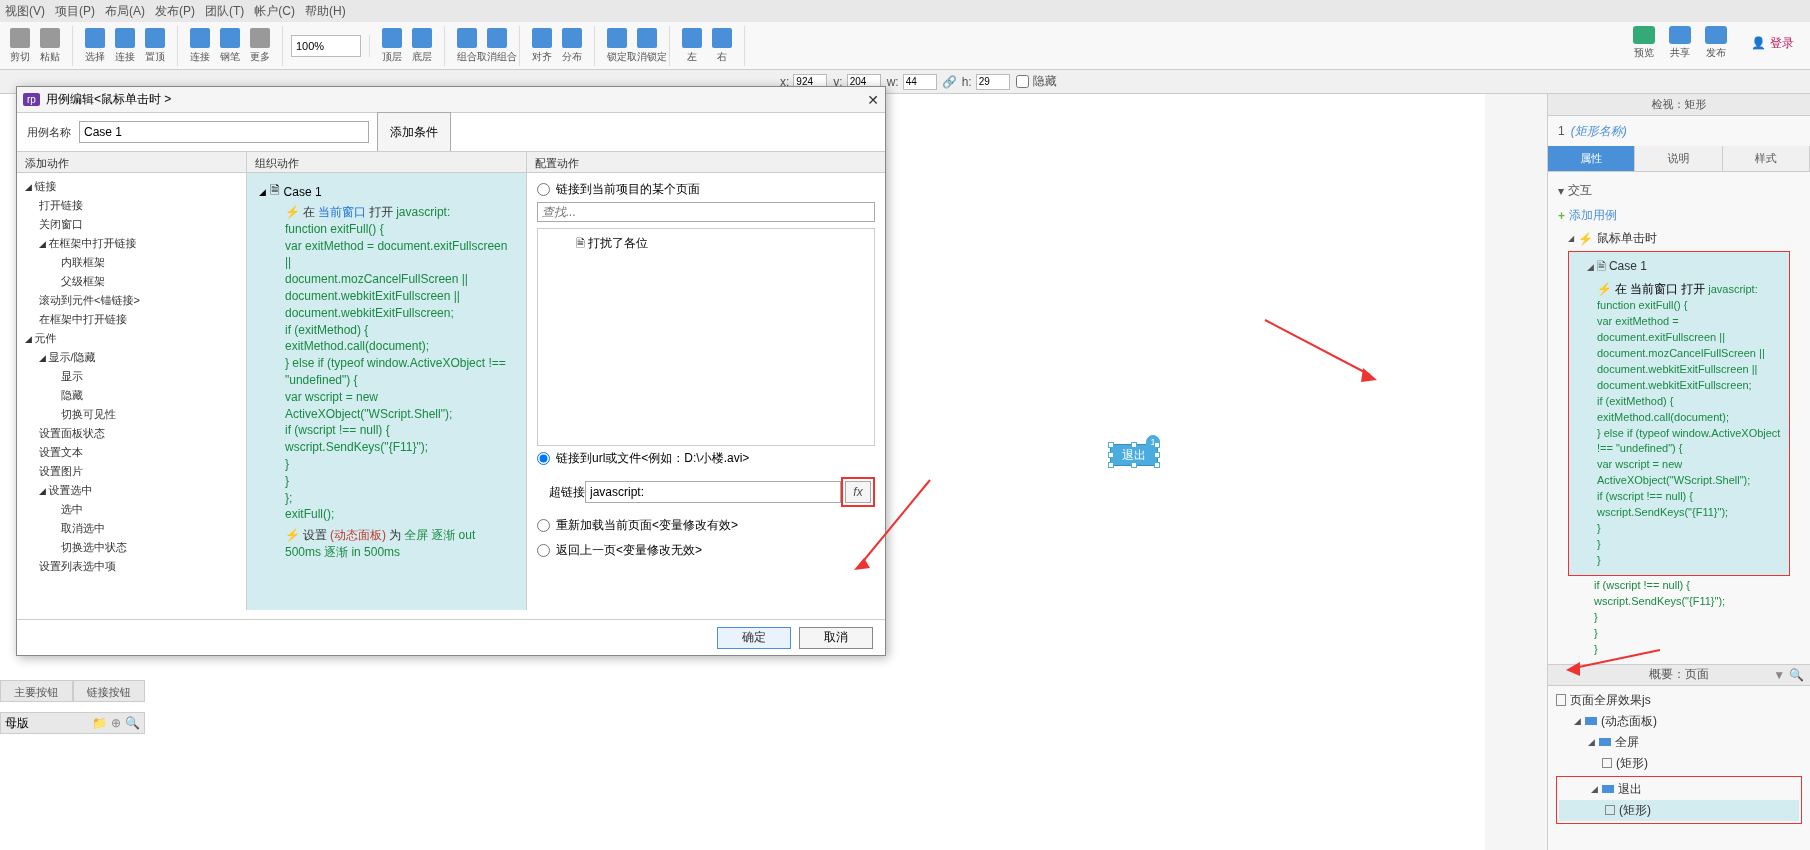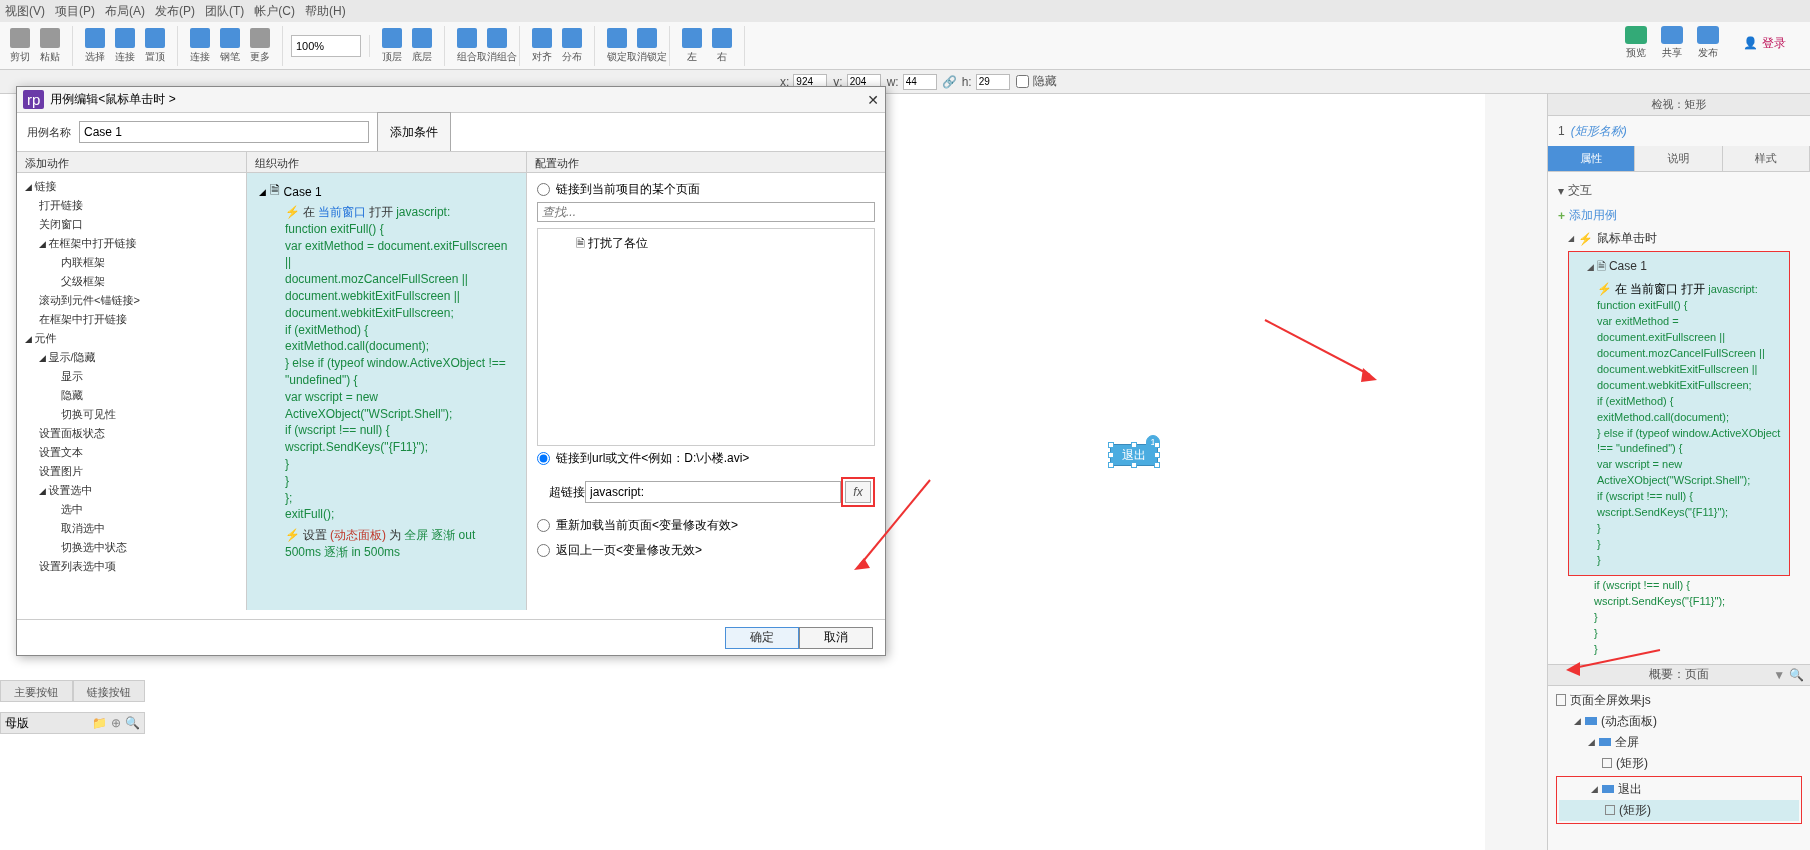--- a/index.html
+++ b/index.html
@@ -5,21 +5,21 @@
 * { margin: 0; padding: 0; box-sizing: border-box; font-family: "Microsoft YaHei", Arial, sans-serif; font-size: 12px; }
 html, body { width: 1810px; height: 850px; background: #f5f5f5; overflow: hidden; position: relative; }
 .menubar { height: 22px; background: #e8e8e8; display: flex; align-items: center; padding-left: 5px; color: #333; gap: 10px; }
 .menubar span { color: #555; }
 .toolbar-row { height: 48px; background: #f8f8f8; border-bottom: 1px solid #ccc; display: flex; align-items: center; padding: 0 6px; position: relative; }
 .tool-group { display: flex; gap: 2px; margin-right: 8px; border-right: 1px solid #ddd; padding-right: 8px; }
 .tool-btn { width: 28px; height: 40px; display: flex; flex-direction: column; align-items: center; justify-content: center; color: #555; cursor: pointer; }
 .tool-btn .ic { width: 20px; height: 20px; background: #4a90d9; display: inline-block; border-radius: 2px; margin-bottom: 2px; }
 .tool-btn .lbl { font-size: 10px; color: #555; white-space: nowrap; }
 .zoom-combo { width: 70px; height: 22px; border: 1px solid #bbb; background: #fff; display: flex; align-items: center; padding: 0 4px; font-size: 11px; }
-.right-tools { position: absolute; right: 24px; top: 4px; display: flex; gap: 14px; align-items: center; }
+.right-tools { position: absolute; right: 16px; top: 4px; display: flex; gap: 14px; align-items: center; }
 .right-tool { display: flex; flex-direction: column; align-items: center; color: #4a90d9; cursor: pointer; }
 .right-tool .ic2 { width: 22px; height: 18px; background: #4a90d9; border-radius: 3px; }
 .right-tool .lbl2 { font-size: 10px; color: #555; margin-top: 2px; }
 .login-btn { color: #be185d; display: flex; align-items: center; gap: 4px; margin-left: 10px; }
 .login-btn::before { content: "👤"; }
 
 .subbar { height: 24px; background: #f0f0f0; border-bottom: 1px solid #ccc; display: flex; align-items: center; font-size: 11px; color: #555; padding-left: 780px; gap: 6px; }
 .subbar .sm-group { display: flex; align-items: center; gap: 4px; }
 .subbar input[type=text] { width: 34px; height: 16px; border: 1px solid #bbb; font-size: 10px; padding: 0 2px; }
 
@@ -64,21 +64,21 @@
 .outline-row.sel { background: #d3ecf0; }
 .outline-redbox { border: 1.5px solid #e33; padding: 2px; margin: 2px 0; }
 .tri { color: #555; font-size: 9px; }
 .pg-ic { width: 10px; height: 12px; border: 1px solid #888; display: inline-block; }
 .dp-ic { width: 12px; height: 8px; background: #4a90d9; display: inline-block; }
 .sq-ic { width: 10px; height: 10px; border: 1px solid #888; display: inline-block; }
 
 
 .dialog { position: absolute; left: 16px; top: 86px; width: 870px; height: 570px; background: #fff; border: 1px solid #888; box-shadow: 2px 2px 10px rgba(0,0,0,.3); display: flex; flex-direction: column; z-index: 100; }
 .dlg-title { height: 26px; background: #f5f5f5; display: flex; align-items: center; padding: 0 6px; gap: 6px; border-bottom: 1px solid #ccc; }
-.dlg-title .rp-badge { background: #6b3aa8; color: #fff; font-size: 15px; padding: 1px 4px; border-radius: 2px; }
+.dlg-title .rp-badge { background: #6b3aa8; color: #fff; font-size: 10px; padding: 1px 4px; border-radius: 2px; }
 .dlg-title .close { margin-left: auto; cursor: pointer; font-size: 14px; color: #333; }
 .dlg-name-row { height: 38px; display: flex; align-items: center; padding: 0 10px; gap: 8px; }
 .dlg-name-row label { color: #333; font-size: 11px; }
 .dlg-name-row input { width: 290px; height: 22px; border: 1px solid #aaa; padding: 0 4px; }
 .dlg-name-row button { height: 40px; padding: 0 12px; border: 1px solid #aaa; background: #f5f5f5; cursor: pointer; }
 .dlg-cols { display: flex; flex: 1; min-height: 0; }
 .dlg-col { border-right: 1px solid #ccc; display: flex; flex-direction: column; }
 .dlg-col.c1 { width: 230px; }
 .dlg-col.c2 { width: 280px; }
 .dlg-col.c3 { flex: 1; border-right: none; }
@@ -106,21 +106,21 @@
 .search-row input { width: 100%; height: 20px; border: 1px solid #aaa; padding: 0 4px; color: #aaa; font-style: italic; }
 .page-tree { margin: 0 10px; border: 1px solid #ccc; height: 218px; padding: 4px; overflow: auto; }
 .page-tree .pt { padding: 2px 4px 2px 18px; font-size: 11px; }
 .page-tree .pt.l0::before { content: "◢ "; font-size: 9px; }
 .page-tree .pt.l1 { padding-left: 34px; }
 .url-row { padding: 6px 10px; display: flex; align-items: center; gap: 0; flex-wrap: wrap; }
 .url-row .lbl-inline { width: 48px; text-align: right; }
 .url-row input[type=text] { flex: 1; height: 22px; border: 1px solid #aaa; padding: 0 4px; }
 .fx-btn { width: 26px; height: 22px; border: 1px solid #aaa; background: #f5f5f5; display: flex; align-items: center; justify-content: center; font-style: italic; color: #555; cursor: pointer; }
 .fx-wrap { border: 2px solid #e33; padding: 2px; }
-.dlg-foot { height: 36px; border-top: 1px solid #ccc; display: flex; align-items: center; justify-content: flex-end; padding: 0 12px; margin-top: 9px; }
+.dlg-foot { height: 36px; border-top: 1px solid #ccc; display: flex; align-items: center; justify-content: flex-end; gap: 8px; padding: 0 12px; margin-top: 9px; }
 .dlg-foot button { width: 74px; height: 22px; border: 1px solid #888; background: #f5f5f5; cursor: pointer; }
 .dlg-foot button.primary { border-color: #4a90d9; color: #333; background: #eaf3fb; }
 
 
 .arrow { position: absolute; pointer-events: none; z-index: 200; }
 
 </style>
 </head>
 <body>
 

